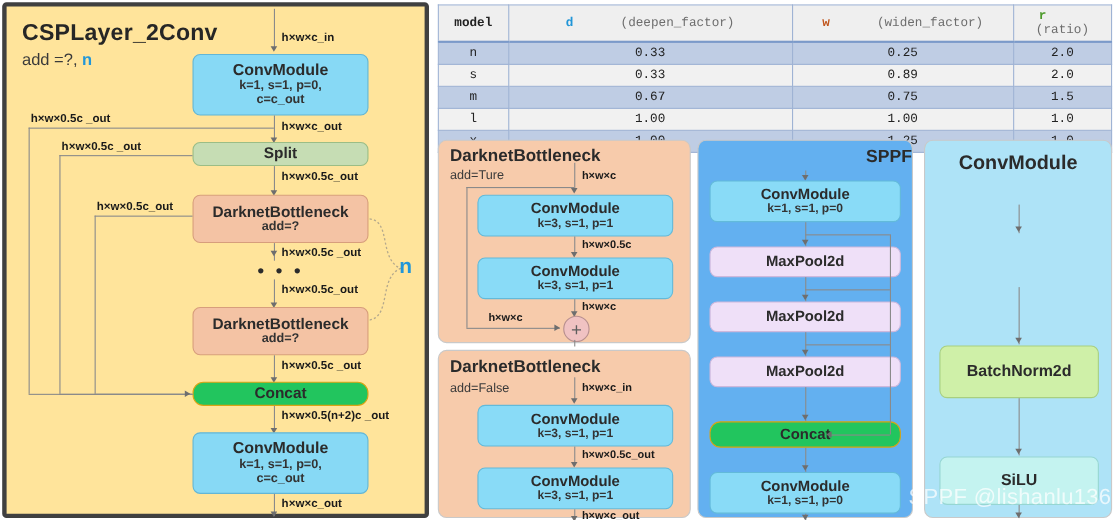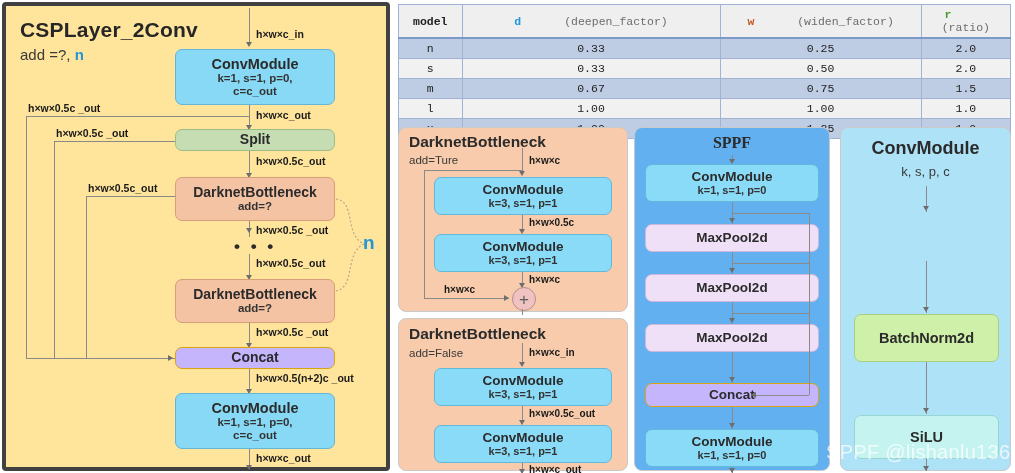--- a/index.html
+++ b/index.html
@@ -16,21 +16,21 @@
   
   #leftpanel{position:absolute;left:2px;top:2px;width:388px;height:469px;
              background:#ffe49b;border:4px solid #404040;border-radius:4px;box-sizing:border-box;}
   #lp-title{position:absolute;left:14px;top:12px;font-size:21px;font-weight:bold;color:#262626;letter-spacing:.2px;}
   #lp-sub{position:absolute;left:14px;top:40px;font-size:15px;color:#3a3a3a;}
   #lp-sub .nblue{color:#2196d8;font-weight:bold;}
 
   .cyan{background:#87d9f5;border-color:#63b6d6;}
   .green{background:#c6ddb4;border-color:#9bbd86;}
   .peach{background:#f4c3a4;border-color:#d79e7c;}
-  .gold{background:#c4b5fd;border-color:#d9a413;}
+  .gold{background:#22c55e;border-color:#d9a413;border-radius:10px;}
 
   .dim{position:absolute;font-size:10.5px;font-weight:bold;color:#1a1a1a;white-space:nowrap;}
 
   .vline{position:absolute;background:#8a8a8a;width:1px;}
   .hline{position:absolute;background:#8a8a8a;height:1px;}
   .arrow-d{position:absolute;width:0;height:0;border-left:3.5px solid transparent;
            border-right:3.5px solid transparent;border-top:5px solid #6e6e6e;}
   .arrow-r{position:absolute;width:0;height:0;border-top:3.5px solid transparent;
            border-bottom:3.5px solid transparent;border-left:5px solid #6e6e6e;}
 
@@ -191,21 +191,21 @@
     <tbody>
       <tr>
         <td>n</td>
         <td>0.33</td>
         <td>0.25</td>
         <td>2.0</td>
       </tr>
       <tr>
         <td>s</td>
         <td>0.33</td>
-        <td>0.50</td>
+        <td>0.89</td>
         <td>2.0</td>
       </tr>
       <tr>
         <td>m</td>
         <td>0.67</td>
         <td>0.75</td>
         <td>1.5</td>
       </tr>
       <tr>
         <td>l</td>
@@ -281,21 +281,21 @@
       <div class="t1" style="font-size:13.5px;">ConvModule</div>
       <div class="t2" style="font-size:11px;">k=3, s=1, p=1</div>
     </div>
 
     <div class="vline" style="left:123px;top:144px;height:10px;"></div>
     <div class="arrow-d" style="left:120px;top:150px;"></div>
     <div class="pdim" style="left:130px;top:145px;">h×w×c_out</div>
   </div>
 
   <div class="panel pnl-blue" style="left:634px;top:127px;width:196px;height:344px;">
-    <div class="ptitle" style="left:0;right:0;top:6px;text-align:center;font-size:16px;font-family:Liberation Serif, serif;">SPPF</div>
+    <div class="ptitle" style="left:0;right:0;top:6px;text-align:right;font-size:16px;">SPPF</div>
 
     <div class="vline" style="left:97px;top:27px;height:8px;"></div>
     <div class="arrow-d" style="left:94px;top:31px;"></div>
 
     <div class="blk cyanlt" style="left:10px;top:36px;width:174px;height:38px;">
       <div class="t1" style="font-size:13.5px;">ConvModule</div>
       <div class="t2" style="font-size:11px;">k=1, s=1, p=0</div>
     </div>
 
     <div class="vline" style="left:97px;top:74px;height:22px;"></div>
@@ -341,21 +341,20 @@
 
     <div class="hline" style="left:97px;top:135px;width:77px;"></div>
     <div class="hline" style="left:97px;top:185px;width:77px;"></div>
 
     <div class="vline" style="left:97px;top:339px;height:6px;"></div>
     <div class="arrow-d" style="left:94px;top:340px;"></div>
   </div>
 
   <div class="panel pnl-cyan" style="left:840px;top:127px;width:171px;height:344px;">
     <div class="ptitle" style="left:0;right:0;top:10px;text-align:center;font-size:18px;">ConvModule</div>
-    <div class="psub" style="left:0;right:0;top:36px;text-align:center;font-size:13px;">k, s,  p, c</div>
 
     <div class="vline" style="left:85px;top:58px;height:26px;"></div>
     <div class="arrow-d" style="left:82px;top:78px;"></div>
 
 
     <div class="vline" style="left:85px;top:133px;height:52px;"></div>
     <div class="arrow-d" style="left:82px;top:179px;"></div>
 
     <div class="blk lime" style="left:13px;top:186px;width:145px;height:48px;">
       <div class="t1" style="font-size:14.5px;">BatchNorm2d</div>

